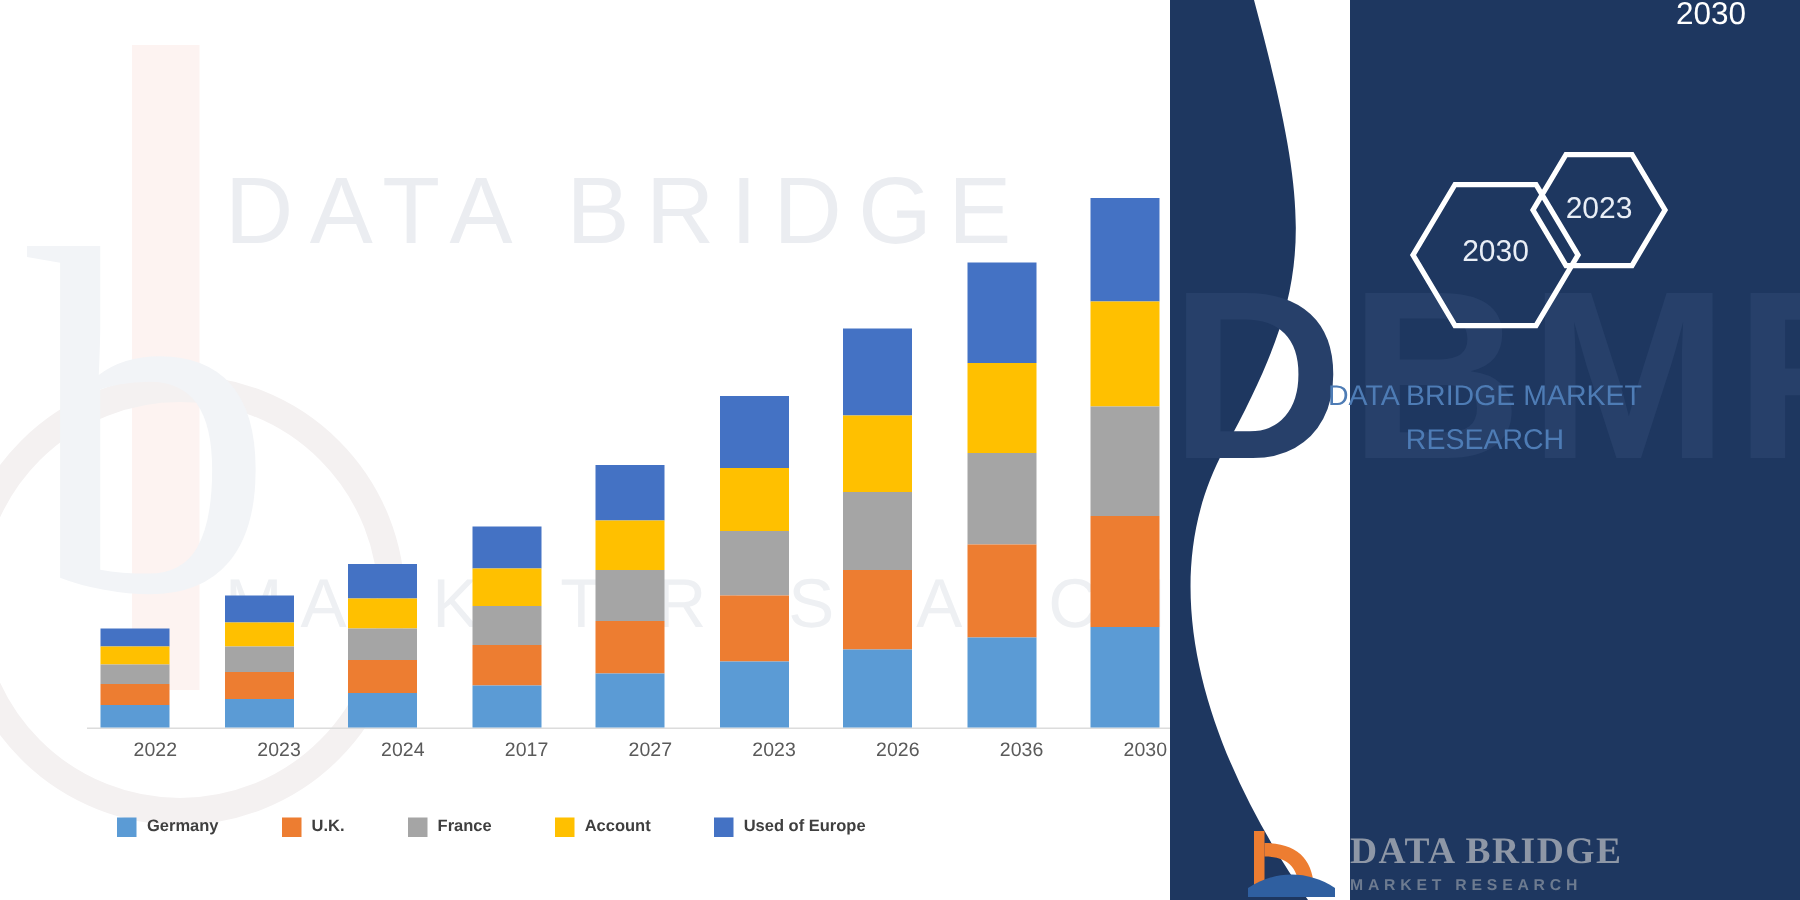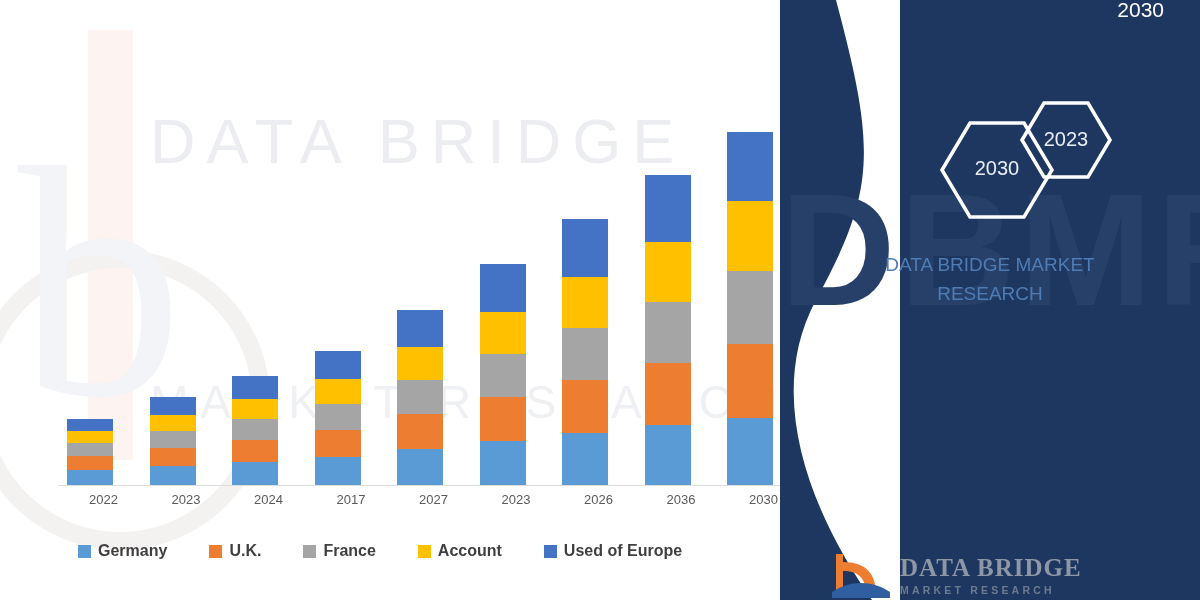--- a/index.html
+++ b/index.html
@@ -81,21 +81,21 @@
     font-weight:400;
   }
 
   
   .legend{
     position:absolute;left:78px;top:538px;width:700px;height:26px;
     display:flex;align-items:center;gap:42px;
   }
   .legend-item{display:flex;align-items:center;gap:7px;}
   .legend-swatch{width:13px;height:13px;flex:none;}
-  .legend-label{font-size:16px;color:#3f3f3f;font-weight:700;white-space:nowrap;}
+  .legend-label{font-size:11px;color:#3f3f3f;font-weight:700;white-space:nowrap;}
 
   
   .right-panel{
     position:absolute;left:780px;top:0;width:420px;height:600px;
     background:#1e3760;overflow:hidden;
   }
   .curve{
     position:absolute;left:0;top:0;width:120px;height:600px;
   }
   .rp-watermark{

